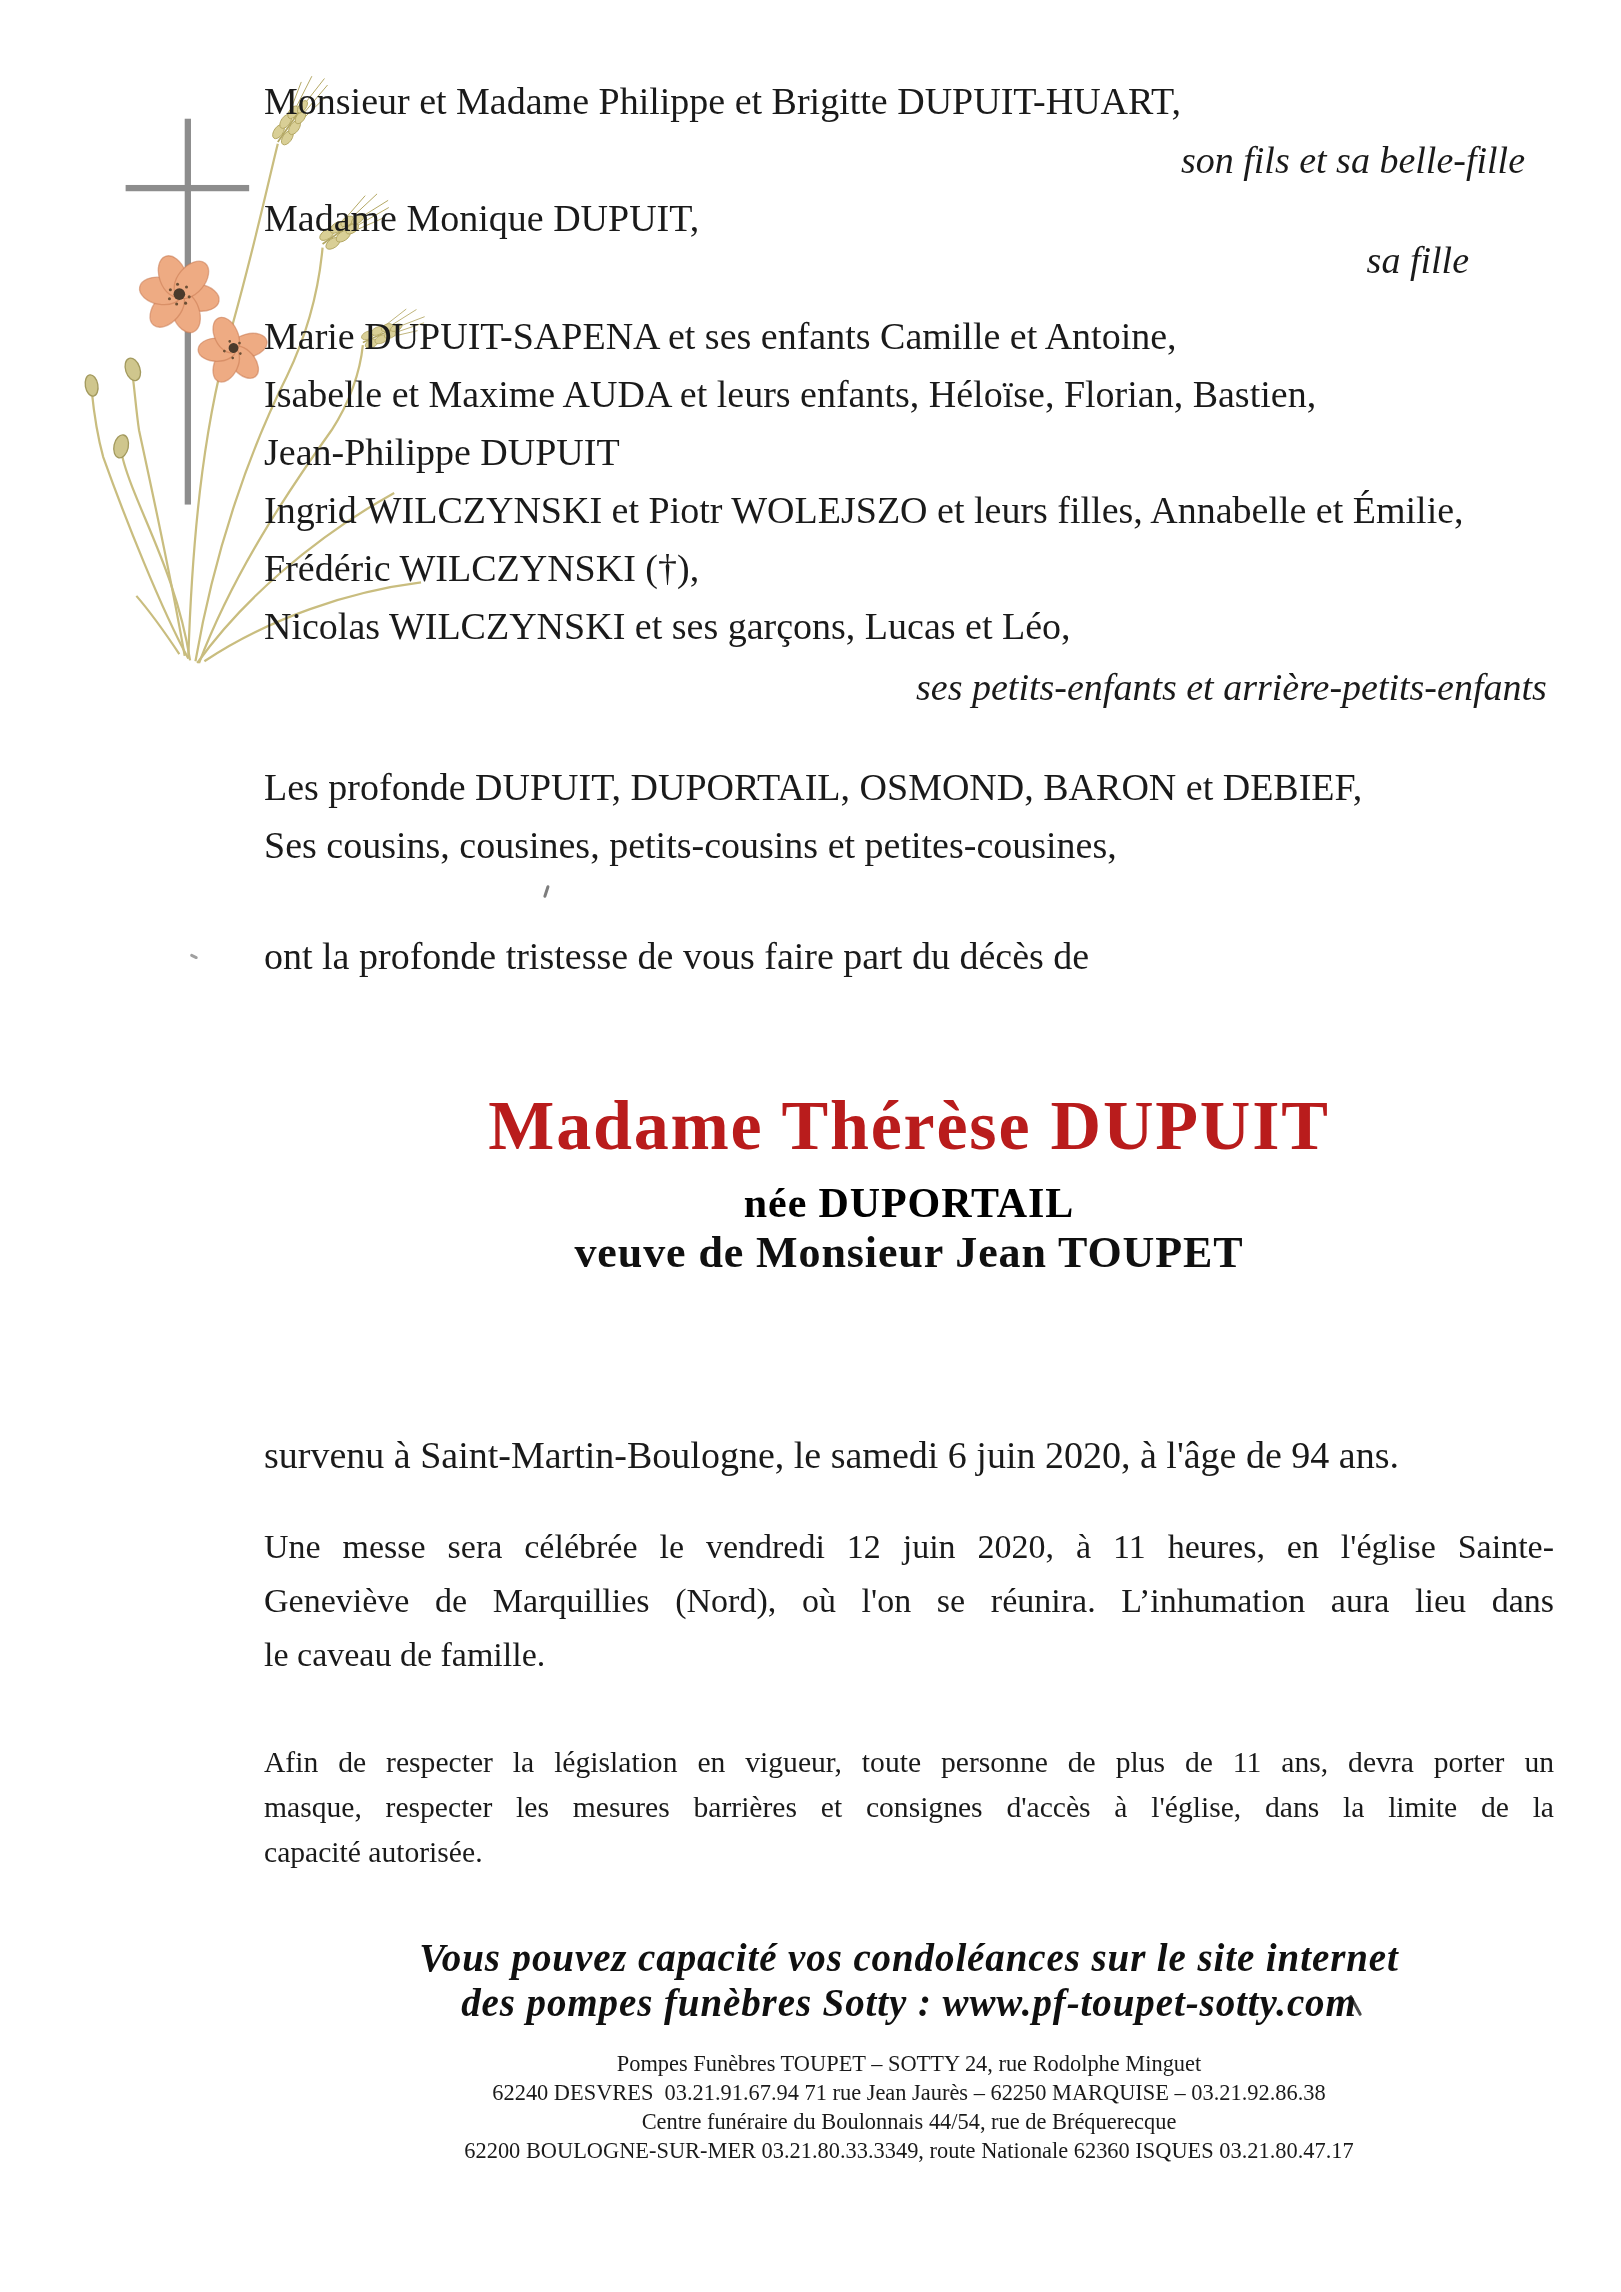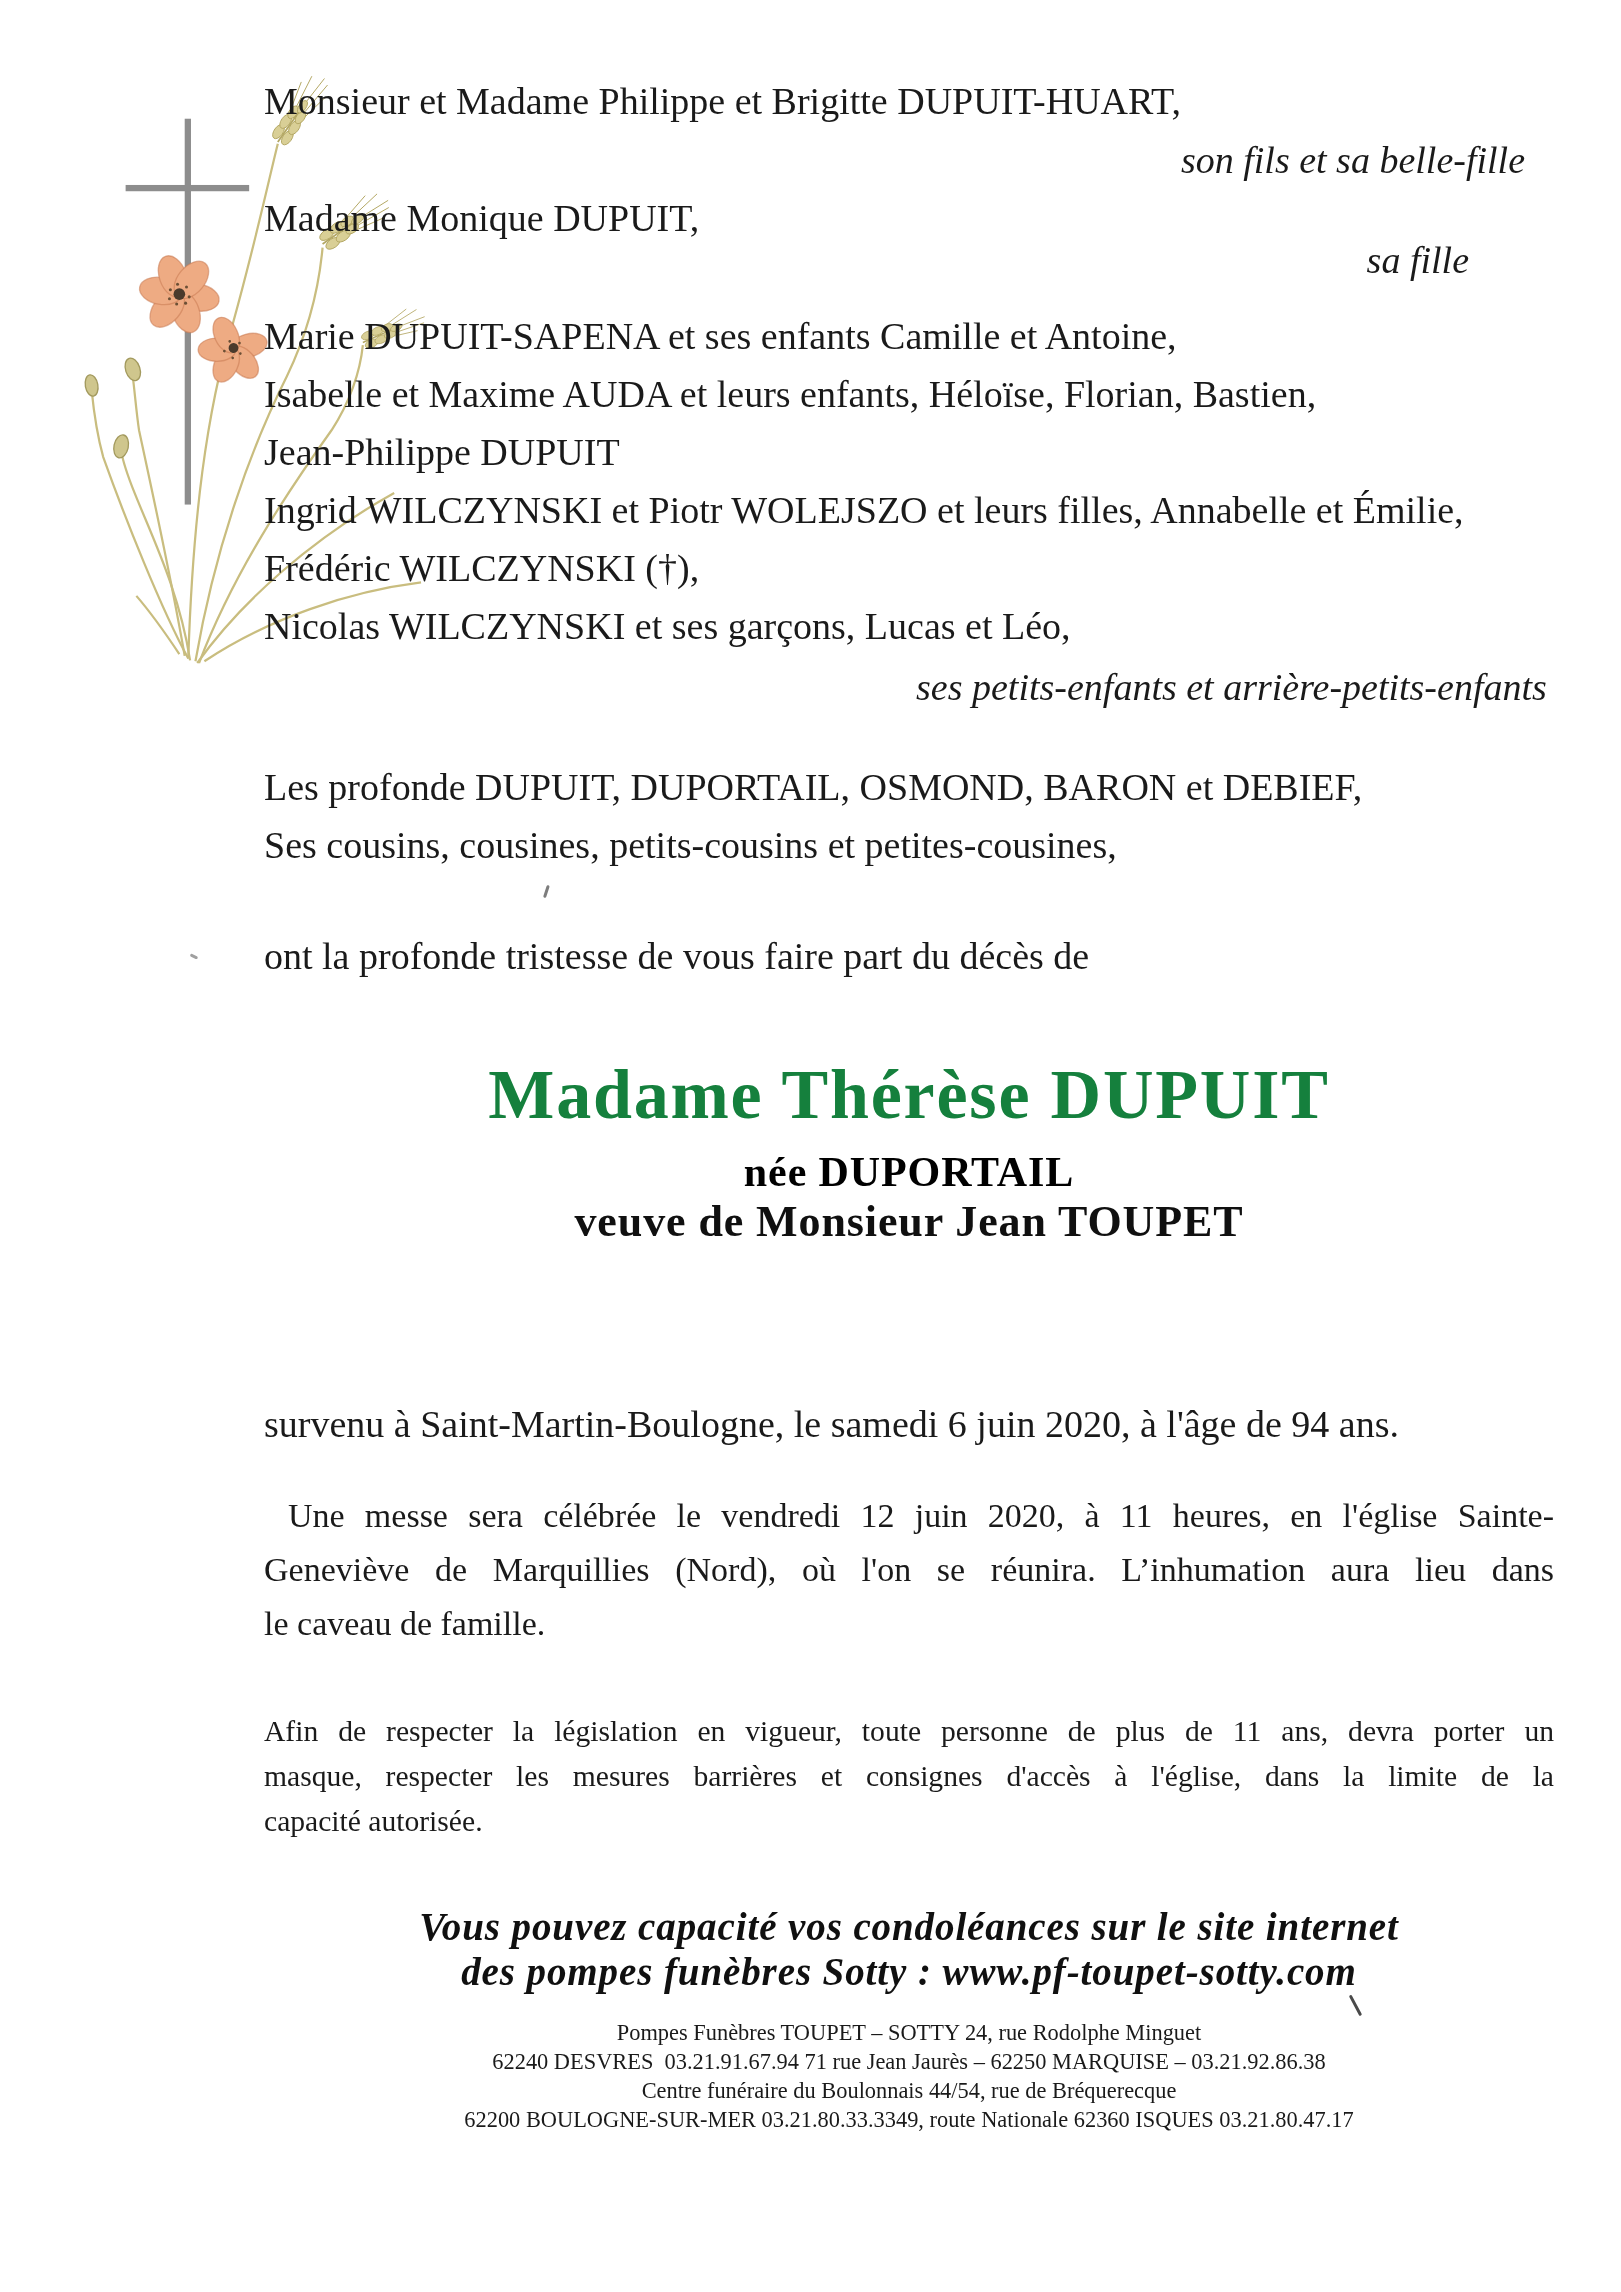--- a/index.html
+++ b/index.html
@@ -18,28 +18,28 @@
 
   .fam-line { font-size:38px; line-height:58px; height:58px; white-space:nowrap; }
   .fam-first { margin-top:27px; }
   .fam-rel { margin-top:12.5px; padding-right:7.2px; font-size:38px; line-height:39px; font-style:italic; text-align:right; }
 
   .relatives-line { font-size:38px; line-height:58px; height:58px; }
   .relatives-first { margin-top:51px; }
 
   .intro-line { margin-top:63px; font-size:38px; line-height:39px; }
 
-  .deceased-name   { margin-top:84px; text-align:center; font-weight:bold; font-size:70px; line-height:70px; letter-spacing:1.8px; color:#15803d; }
+  .deceased-name   { margin-top:115px; text-align:center; font-weight:bold; font-size:70px; line-height:70px; letter-spacing:1.8px; color:#b91c1c; }
   .deceased-maiden { margin-top:21.5px;  text-align:center; font-weight:bold; font-size:42px; line-height:42px; letter-spacing:0.9px; color:#000000; }
   .deceased-widow  { margin-top:7.2px;   text-align:center; font-weight:bold; font-size:44px; line-height:44px; letter-spacing:0.9px; color:#101010; }
 
   .death-line { margin-top:161px; font-size:38px; line-height:39px; }
 
   .ceremony-line  { font-size:34px; line-height:54px; height:54px; }
-  .ceremony-first { margin-top:45px;margin-left:24px; }
+  .ceremony-first { margin-top:45px; }
   .just { text-align:justify; text-align-last:justify; }
 
   .covid-line  { font-size:29.6px; line-height:45px; height:45px; }
   .covid-first { margin-top:58px; }
 
   .condolence-line  { font-size:39px; line-height:45px; height:45px; font-weight:bold; font-style:italic; text-align:center; letter-spacing:0.9px; color:#101010; }
   .condolence-first { margin-top:60px; }
 
   .footer-line  { font-size:22.4px; line-height:29px; height:29px; text-align:center; white-space:pre; }
   .footer-first { margin-top:24px; }

